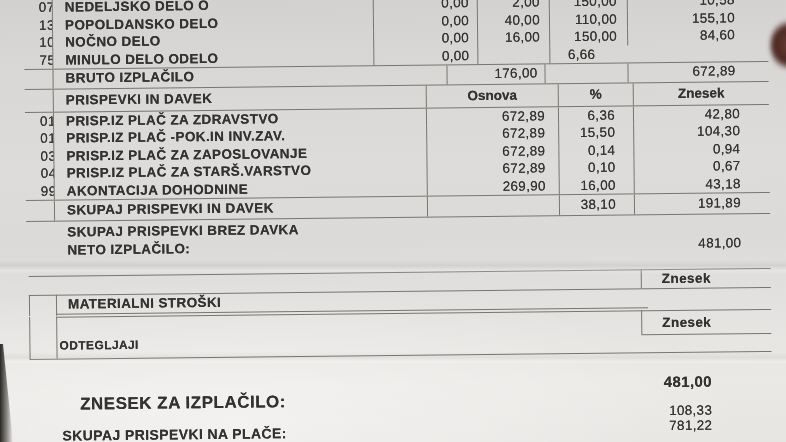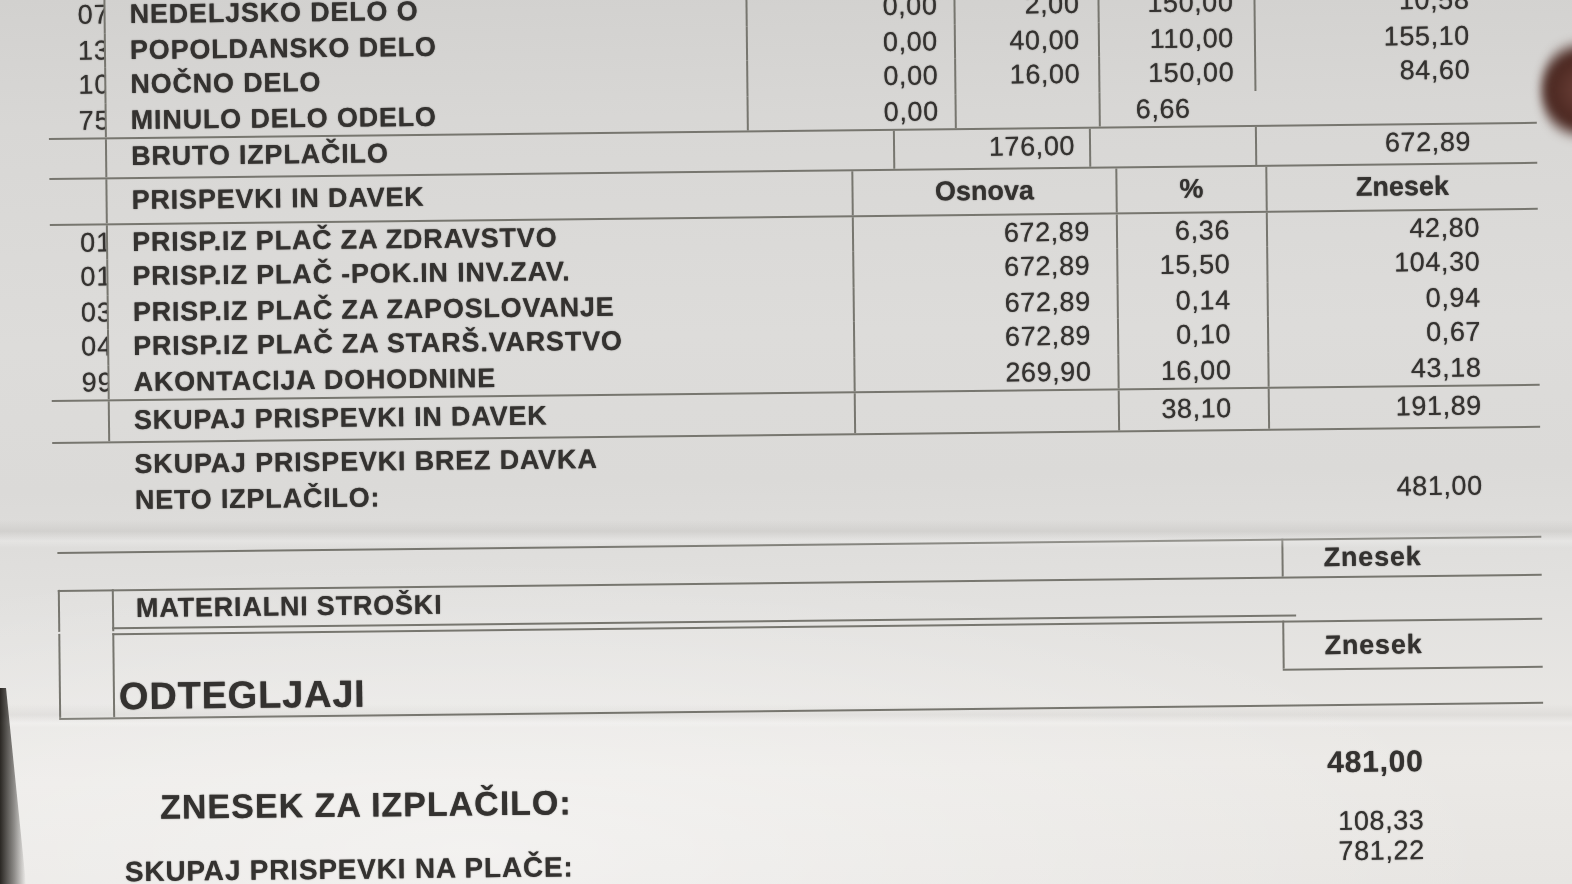--- a/index.html
+++ b/index.html
@@ -175,21 +175,21 @@
   <div class="vl" style="left:55px;top:291px;height:21px;"></div>
   <div class="abs lab" style="left:67px;top:293px;font-size:13.5px;">MATERIALNI STROŠKI</div>
   <div class="hl" style="left:55px;top:310px;width:592px;"></div>
 
   <div class="hl" style="left:55px;top:313px;width:715px;"></div>
   <div class="vl" style="left:640px;top:313px;height:24px;"></div>
   <div class="abs amt-col lab" style="top:318px;font-size:13.5px;">Znesek</div>
   <div class="hl" style="left:640px;top:337px;width:130px;"></div>
   <div class="vl" style="left:28px;top:313px;height:42px;"></div>
   <div class="vl" style="left:55px;top:313px;height:42px;"></div>
-  <div class="abs lab" style="left:58px;top:335px;font-size:19px;">ODTEGLJAJI</div>
+  <div class="abs lab" style="left:58px;top:335px;font-size:12px;">ODTEGLJAJI</div>
   <div class="hl" style="left:28px;top:355px;width:742px;"></div>
 
   <div class="abs amt-col lab" style="top:376px;font-size:15px;">481,00</div>
   <div class="abs lab" style="left:78px;top:391px;font-size:17px;letter-spacing:.5px;">ZNESEK ZA IZPLAČILO:</div>
   <div class="abs amt-col num" style="top:406px;font-size:13.5px;">108,33</div>
   <div class="abs amt-col num" style="top:421px;font-size:13.5px;">781,22</div>
   <div class="abs lab" style="left:60px;top:424px;font-size:14px;">SKUPAJ PRISPEVKI NA PLAČE:</div>
 
 </div>
 

